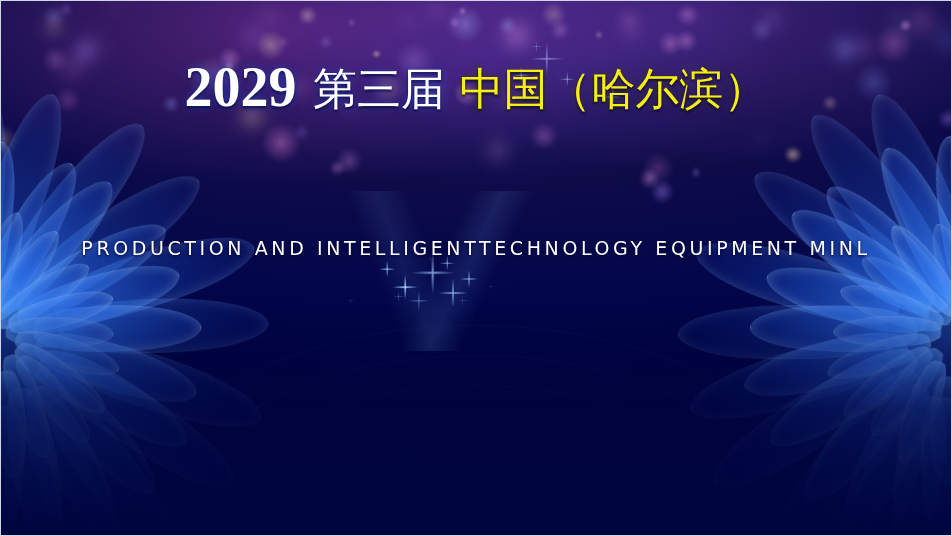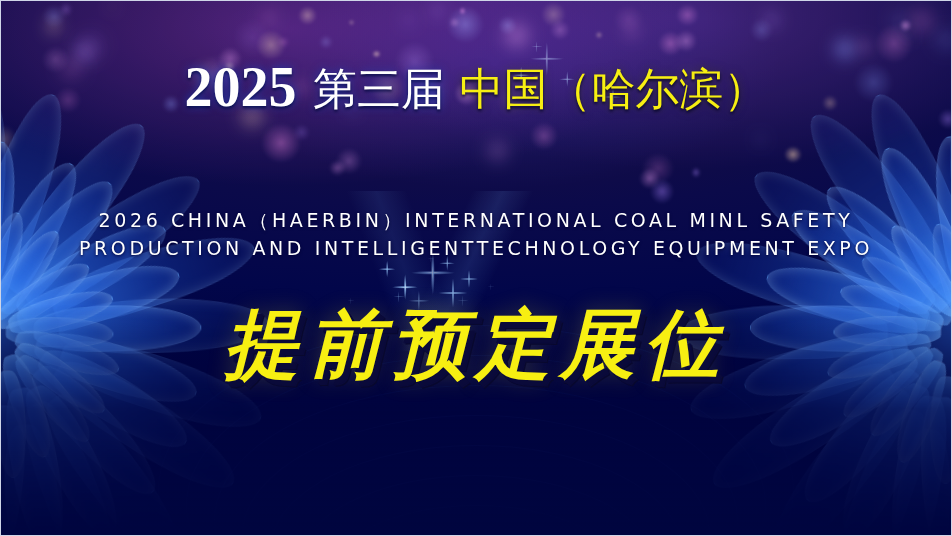--- a/index.html
+++ b/index.html
@@ -354,26 +354,24 @@
       <div class="arc" style="width: 524px; height: 270px; opacity: 0.35;"></div>
       <div class="arc" style="width: 580px; height: 300px; opacity: 0.3;"></div>
       <div class="arc" style="width: 636px; height: 330px; opacity: 0.25;"></div>
     </div>
 
   <div class="bg-bottomdark"></div>
 
   <div class="content">
 
     <div class="line-title">
-      <span class="yr">2025</span>
+      <span class="yr">2029</span>
       <span class="zh-w">第三届</span>
       <span class="zh-y">中国（哈尔滨）</span>
     </div>
 
 
-    <div class="line-en e1">2026 CHINA（HAERBIN）INTERNATIONAL COAL MINL SAFETY</div>
-    <div class="line-en e2">PRODUCTION AND INTELLIGENTTECHNOLOGY EQUIPMENT EXPO</div>
-
-    <div class="line-slogan">提前预定展位</div>
+    <div class="line-en e2">PRODUCTION AND INTELLIGENTTECHNOLOGY EQUIPMENT MINL</div>
+
 
 
   </div>
 </div>
 
 </body></html>

